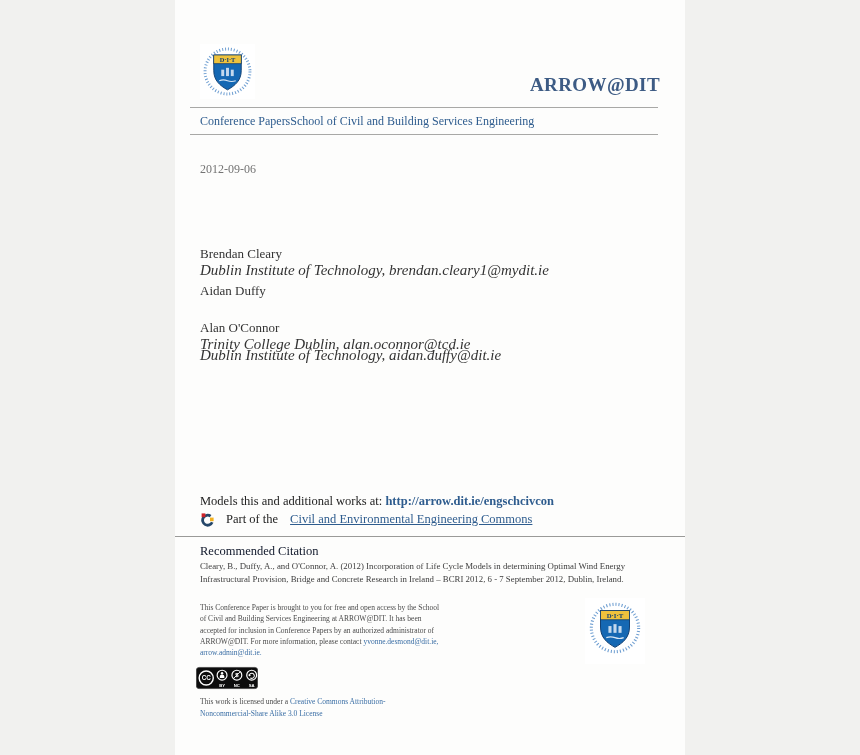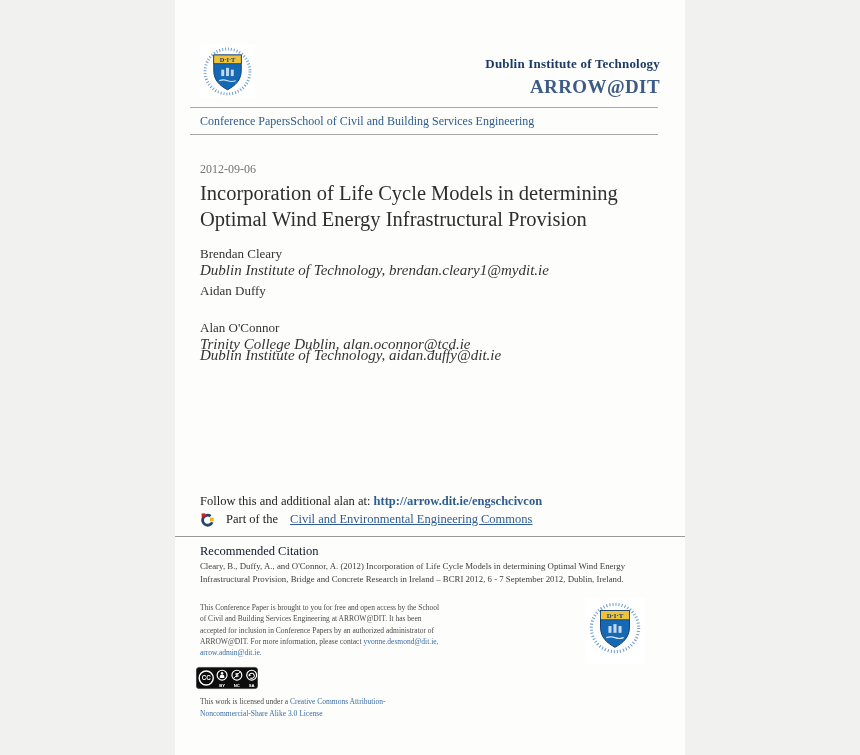--- a/index.html
+++ b/index.html
@@ -13,21 +13,21 @@
   .page {
     position:absolute; left:175px; top:0; width:510px; height:755px;
     background:#fdfdfc;
   }
   .abs { position:absolute; }
 
   
   .logo-top { left:25px; top:44px; width:55px; height:55px; background:#fff; }
   .header-text { right:25px; top:56px; text-align:right; }
   .inst { font-size:13px; font-weight:bold; color:#1d3a66; letter-spacing:.2px; }
-  .repo { font-size:19px; font-weight:bold; color:#3d5b84; letter-spacing:.4px; margin-top:4px; }
+  .repo { font-size:19px; font-weight:bold; color:#3d5b84; letter-spacing:.4px; margin-top:18px; }
   .rule { height:1px; background:#a8a8a6; }
   .rule1 { left:15px; width:468px; top:107px; }
   .rule2 { left:15px; width:468px; top:134px; }
   .collection-row { left:25px; top:114px; width:460px; display:flex; }
   .collection-row span { font-size:12px; color:#2e5c8e; }
 
   
   .date { left:25px; top:162px; font-size:12px; color:#737373; }
   .title { left:25px; top:180px; width:480px; font-size:20.5px; line-height:1.27; color:#2e2e2e; }
   .author-name { font-size:13px; color:#333; white-space:nowrap; }
@@ -77,53 +77,51 @@
   </defs>
 </svg>
 
 <div class="page">
 
   <svg class="abs logo-top" viewBox="0 0 60 60">
     <use href="#dit-seal"></use>
   </svg>
 
   <div class="abs header-text">
-    <div class="inst">Dublin Institute of Technology</div>
     <div class="repo">ARROW@DIT</div>
   </div>
 
   <div class="abs rule rule1"></div>
   <div class="abs collection-row">
     <span>Conference Papers</span>
     <span>School of Civil and Building Services Engineering</span>
   </div>
   <div class="abs rule rule2"></div>
 
   <div class="abs date">2012-09-06</div>
-  <h1 class="abs title" style="font-weight:normal">Incorporation of Life Cycle Models in determining Optimal Wind Energy Infrastructural Provision</h1>
 
   <div class="abs author-name an1">Brendan Cleary</div>
   <div class="abs author-affil aa1">
     <span>Dublin Institute of Technology,</span>
     <span>brendan.cleary1@mydit.ie</span>
   </div>
 
   <div class="abs author-name an2">Aidan Duffy</div>
   <div class="abs author-affil aa2">
     <span>Dublin Institute of Technology,</span>
     <span>aidan.duffy@dit.ie</span>
   </div>
 
   <div class="abs author-name an3">Alan O'Connor</div>
   <div class="abs author-affil aa3">
     <span>Trinity College Dublin,</span>
     <span>alan.oconnor@tcd.ie</span>
   </div>
 
-  <div class="abs follow"><span>Follow this and additional alan at: </span><a href="#" class="plain">http://arrow.dit.ie/engschcivcon</a></div>
+  <div class="abs follow"><span>Models this and additional works at: </span><a href="#" class="plain">http://arrow.dit.ie/engschcivcon</a></div>
 
   <div class="abs partof">
     <svg width="14" height="14" viewBox="0 0 14 14">
       <path d="M10.6 3.2 A5 5 0 1 0 12.2 9.2" fill="none" stroke="#25476a" stroke-width="2.8"></path>
       <rect x="1.6" y="0.4" width="3.8" height="3.8" fill="#cc2229"></rect>
       <rect x="10" y="4.6" width="3.6" height="3.6" fill="#f2b01e"></rect>
     </svg>
     <span>Part of the </span>
     <a href="#" class="underlined">Civil and Environmental Engineering Commons</a>
   </div>

